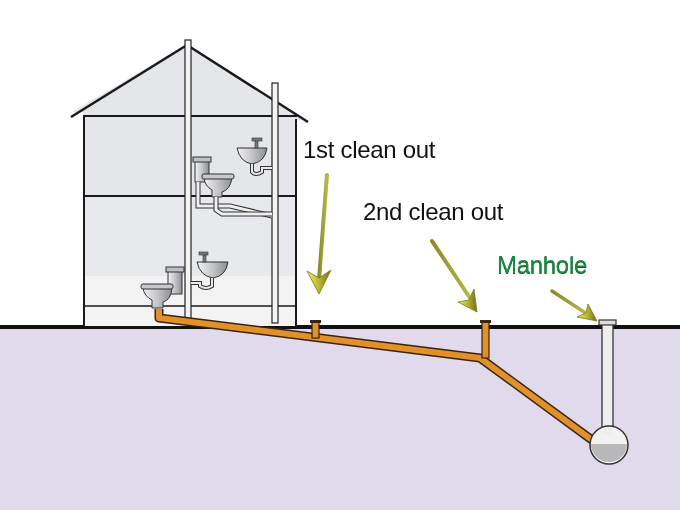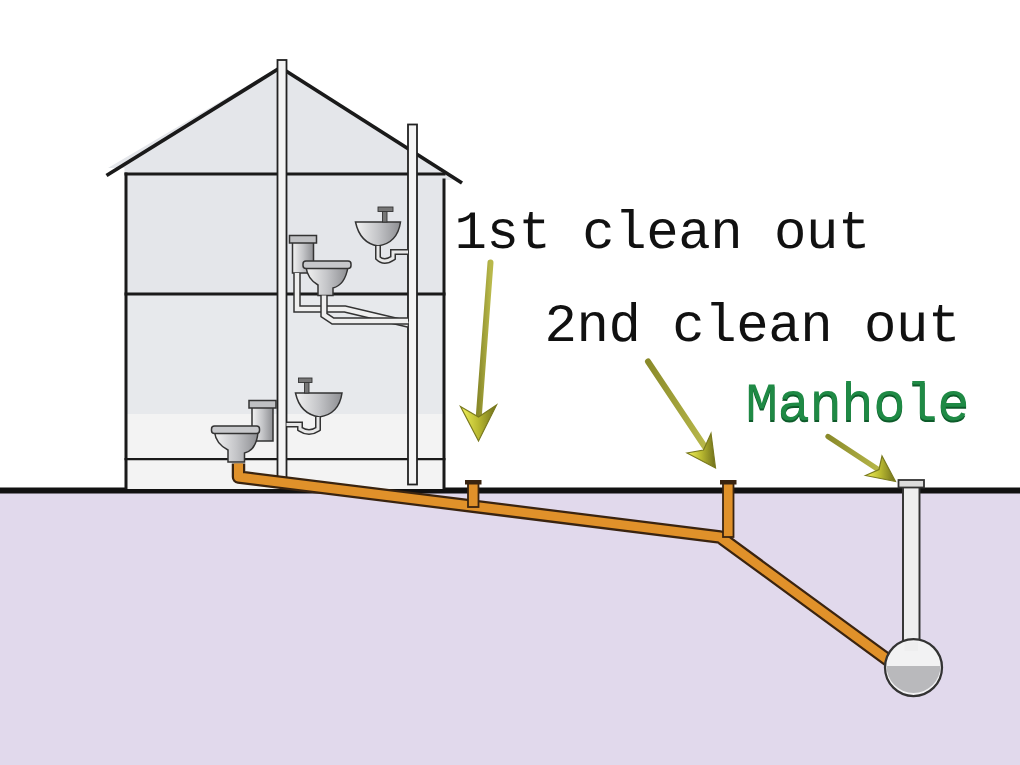--- a/index.html
+++ b/index.html
@@ -1,21 +1,21 @@
 <!DOCTYPE html>
 <html><head>
   <meta charset="utf-8">
   <style>
     html, body { margin: 0; padding: 0; background: #ffffff; }
     body { width: 680px; height: 510px; overflow: hidden; position: relative; }
     #canvas { position: absolute; left: 0; top: 0; width: 680px; height: 510px; }
     .label {
       position: absolute;
-      font-family: Liberation Mono, monospace;
-      font-size: 36px;
+      font-family: Liberation Sans, sans-serif;
+      font-size: 24px;
       line-height: 1;
       white-space: nowrap;
       color: #111111;
       letter-spacing: -0.3px;
     }
     .label.green { color: #1f8a45; text-shadow: 0 1px 0 #0d5b2a; }
   </style>
 </head>
 <body>
 

